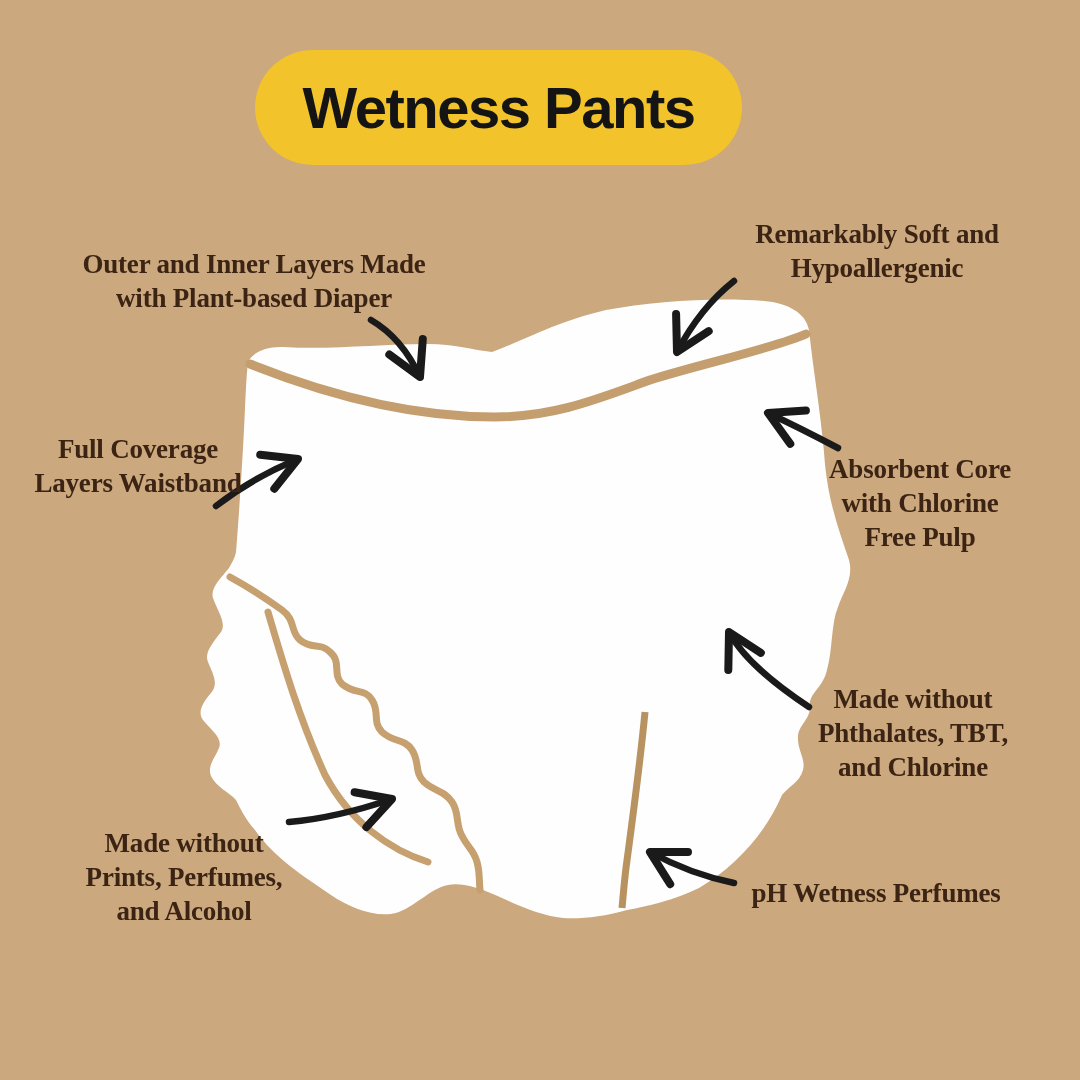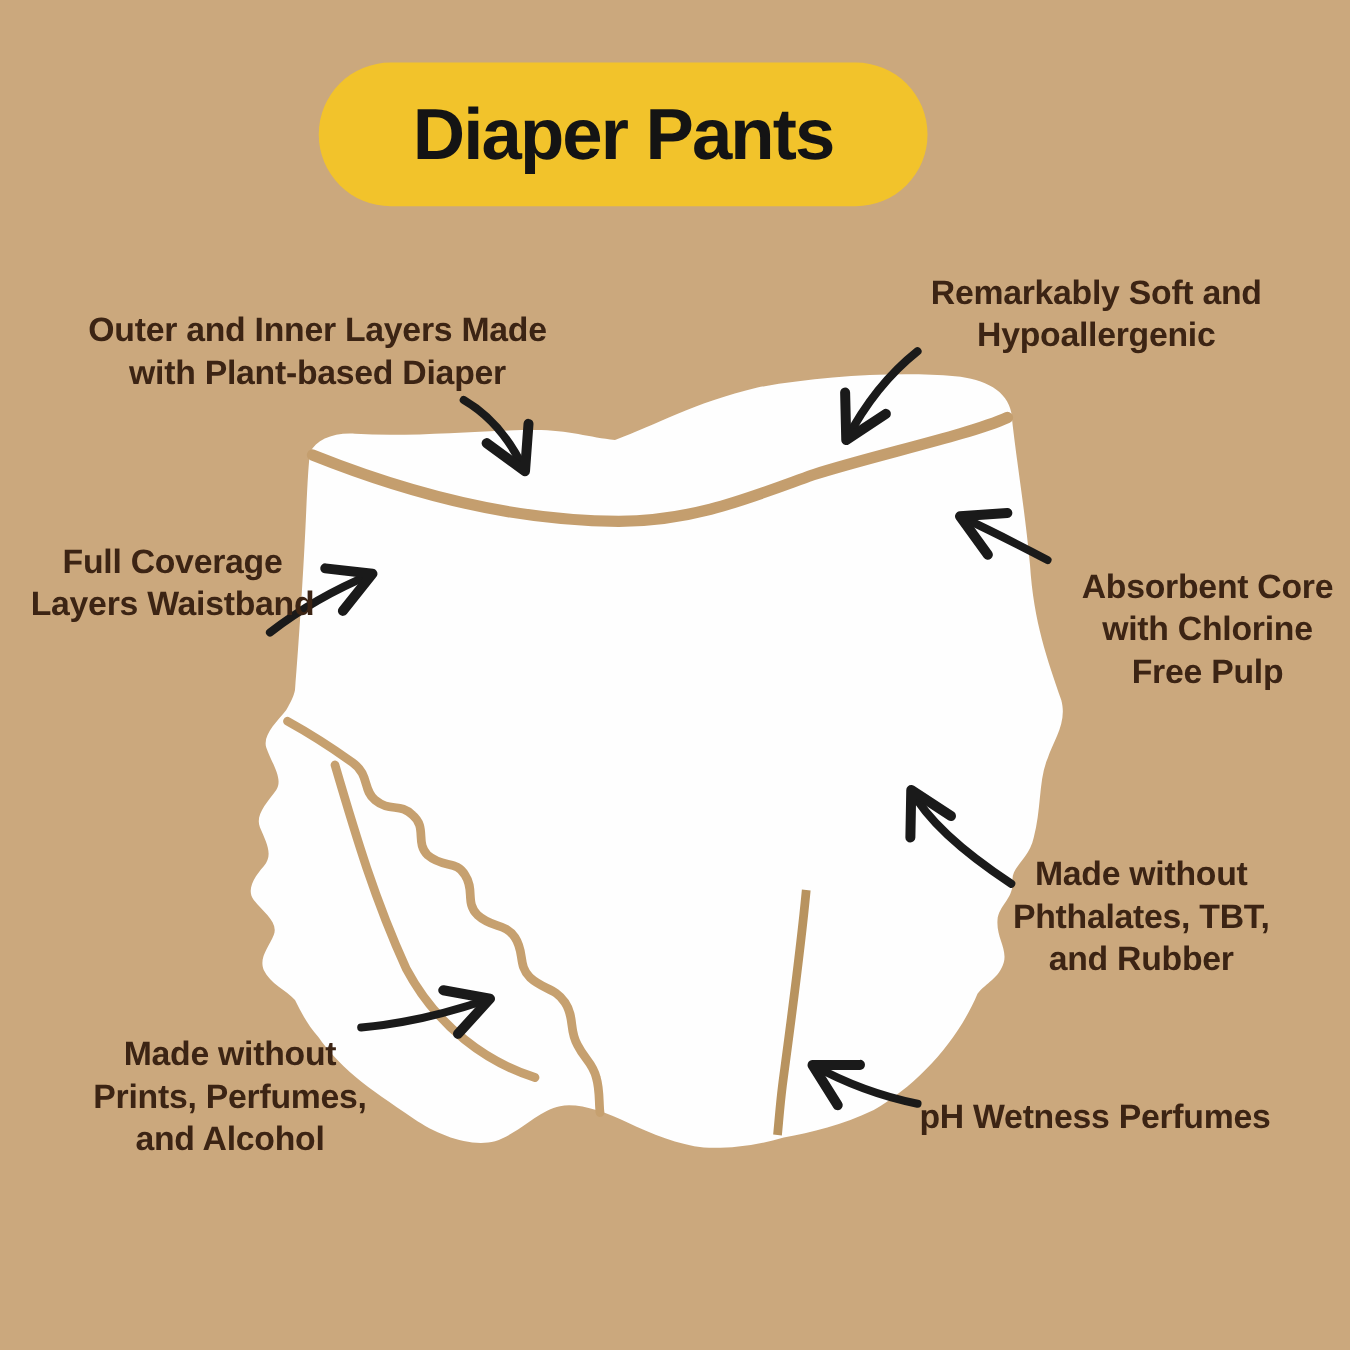--- a/index.html
+++ b/index.html
@@ -34,25 +34,26 @@
     display:flex;align-items:center;justify-content:center;
   }
   .pill-text{
     font-size:58px;font-weight:700;letter-spacing:-1.5px;color:var(--title);
   }
   .label{
     position:absolute;transform:translateX(-50%);
     text-align:center;color:var(--label);
     font-size:27px;font-weight:700;line-height:34px;letter-spacing:-0.2px;
     white-space:nowrap;
+    font-family:Liberation Serif, serif;
   }
   .lbl-viscose{left:254px;top:247px;}
   .lbl-soft{left:877px;top:217px;}
   .lbl-waistband{left:114px;top:432px;margin-left:24px;}
-  .lbl-absorbent{left:966px;top:452px;}
+  .lbl-absorbent{left:920px;top:452px;}
   .lbl-phthalates{left:913px;top:682px;}
   .lbl-prints{left:184px;top:826px;}
   .lbl-ph{left:876px;top:876px;}
 </style>
 </head>
 <body>
 
 <div class="canvas">
 
   <svg class="fig" viewBox="0 0 1080 1080" aria-hidden="true">
@@ -153,21 +154,21 @@
           <path class="arrow-head" d="M 354.6 792.2 L 392 799 L 366.4 827.1"></path>
         </g>
         <g>
           <path class="arrow-shaft" d="M 734 883 Q 690 874 650 852"></path>
           <path class="arrow-head" d="M 670.2 884.2 L 650 852 L 688.0 851.9"></path>
         </g>
       </g>
   </svg>
 
   <div class="pill">
-    <span class="pill-text">Diaper Pants</span>
+    <span class="pill-text">Wetness Pants</span>
   </div>
 
   <div class="label lbl-viscose">
     <div>Outer and Inner Layers Made</div>
     <div>with Plant-based Diaper</div>
   </div>
 
   <div class="label lbl-soft">
     <div>Remarkably Soft and</div>
     <div>Hypoallergenic</div>
@@ -180,21 +181,21 @@
 
   <div class="label lbl-absorbent">
     <div>Absorbent Core</div>
     <div>with Chlorine</div>
     <div>Free Pulp</div>
   </div>
 
   <div class="label lbl-phthalates">
     <div>Made without</div>
     <div>Phthalates, TBT,</div>
-    <div>and Rubber</div>
+    <div>and Chlorine</div>
   </div>
 
   <div class="label lbl-prints">
     <div>Made without</div>
     <div>Prints, Perfumes,</div>
     <div>and Alcohol</div>
   </div>
 
   <div class="label lbl-ph">
     <div>pH Wetness Perfumes</div>

